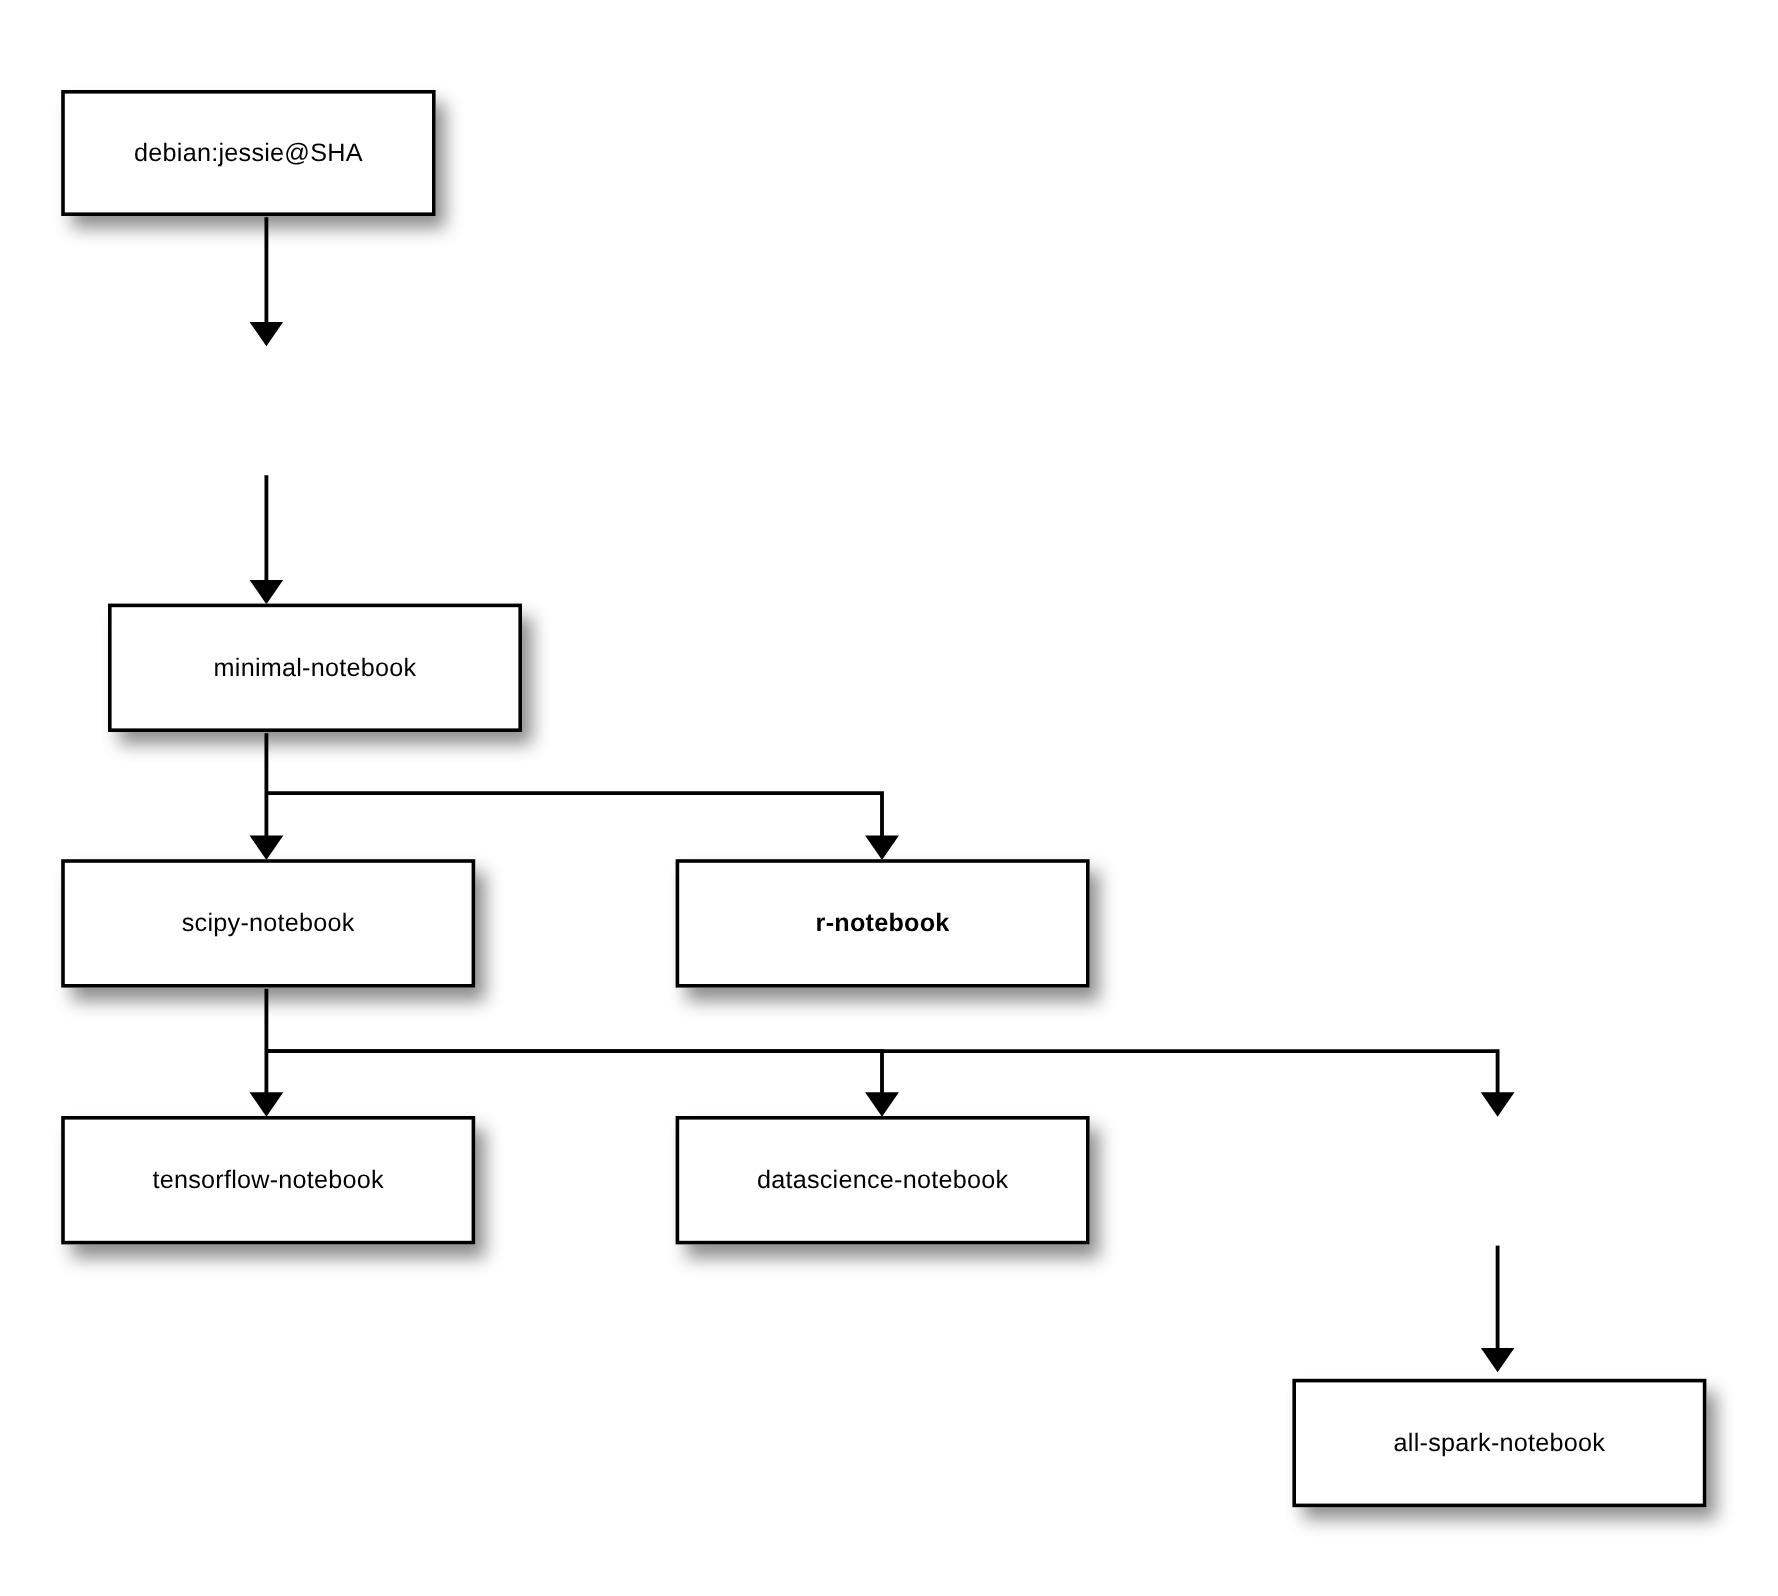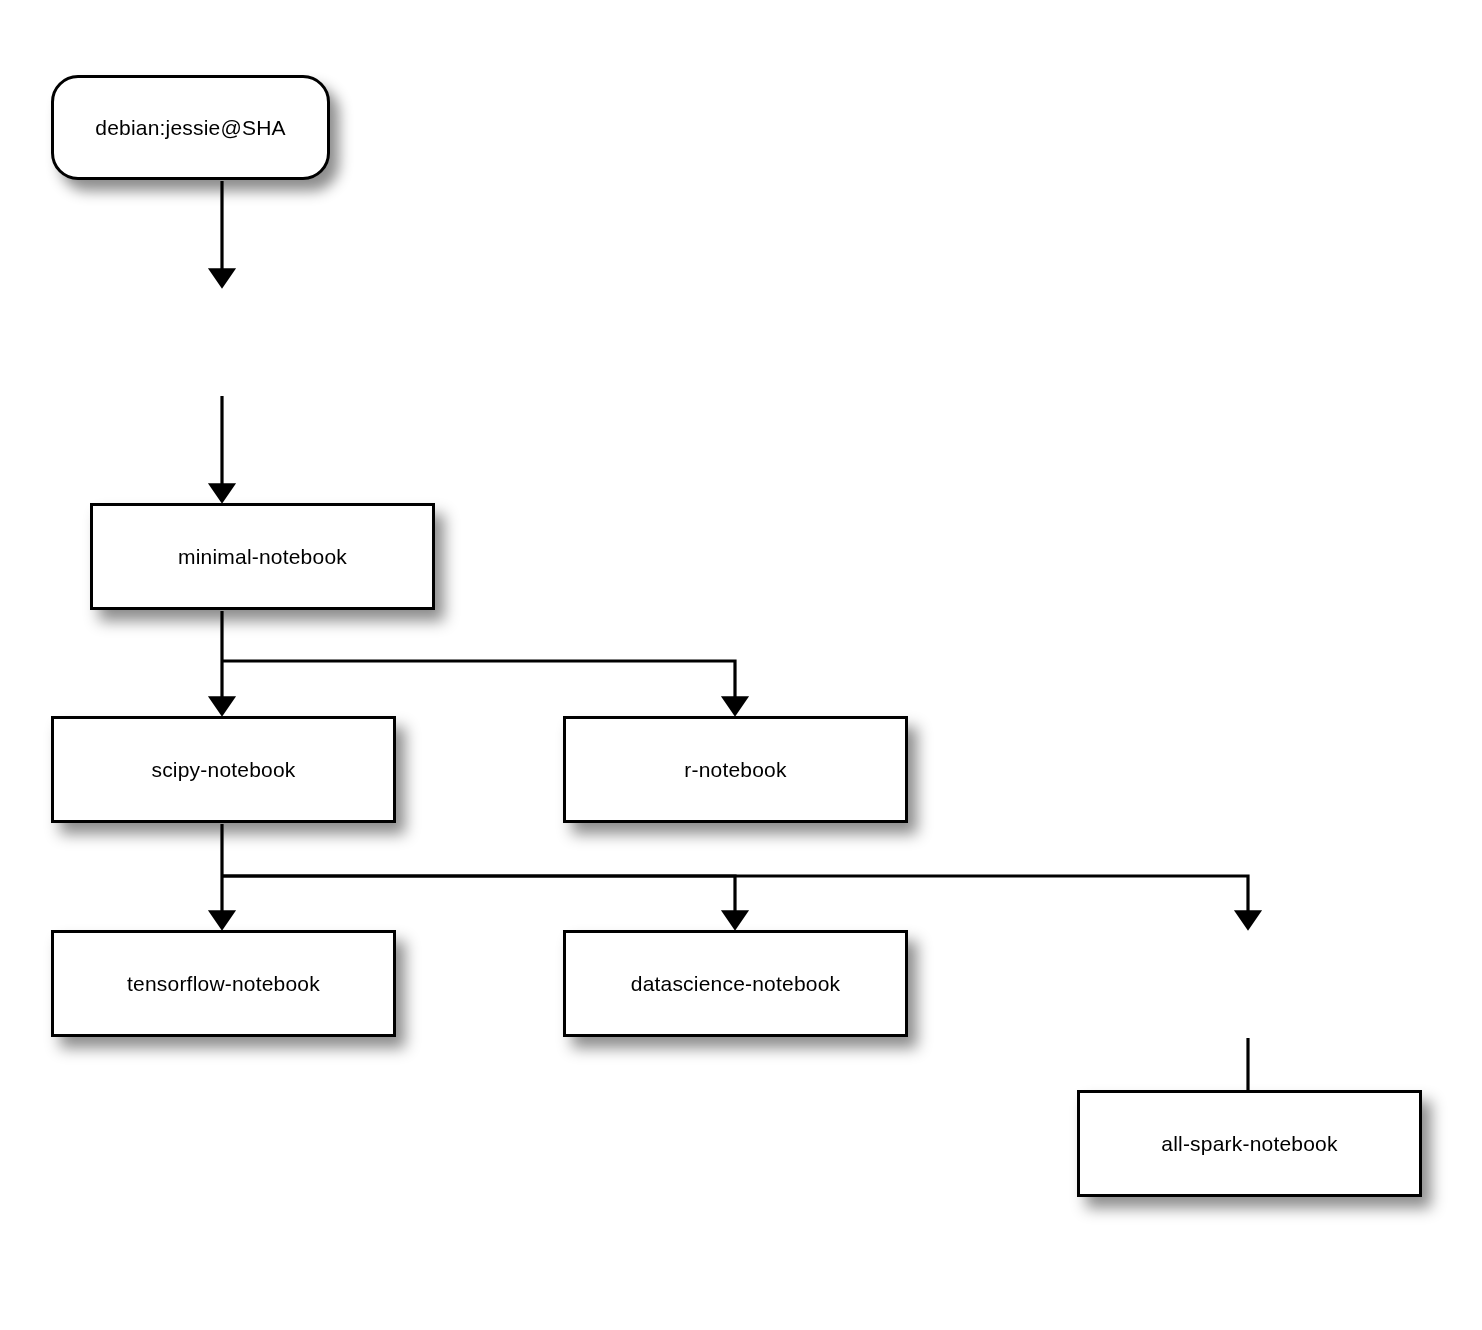--- a/index.html
+++ b/index.html
@@ -64,43 +64,43 @@
 
     <path d="M 222,824 L 222,914" stroke="#000000" stroke-width="3.2" fill="none" marker-end="url(#arrowhead)"></path>
 
     <path d="M 222,876 L 735,876 L 735,914" stroke="#000000" stroke-width="3.2" fill="none" marker-end="url(#arrowhead)"></path>
 
     <path d="M 222,876 L 1248,876 L 1248,914" stroke="#000000" stroke-width="3.2" fill="none" marker-end="url(#arrowhead)"></path>
 
     <path d="M 1248,1038 L 1248,1127" stroke="#000000" stroke-width="3.2" fill="none" marker-end="url(#arrowhead)"></path>
   </svg>
 
-  <div class="node-box" style="left:51px; top:75px; width:279px; height:105px;border-radius:27px;">
+  <div class="node-box" style="left:51px; top:75px; width:312px; height:105px;">
     <span class="node-label">debian:jessie@SHA</span>
   </div>
 
 
   <div class="node-box" style="left:51px; top:503px; width:345px; height:107px;margin-left:39px;">
     <span class="node-label">minimal-notebook</span>
   </div>
 
   <div class="node-box" style="left:51px; top:716px; width:345px; height:107px;">
     <span class="node-label">scipy-notebook</span>
   </div>
 
-  <div class="node-box" style="left:563px; top:716px; width:345px; height:107px;">
+  <div class="node-box" style="left:563px; top:716px; width:345px; height:107px;font-weight:bold;">
     <span class="node-label">r-notebook</span>
   </div>
 
   <div class="node-box" style="left:563px; top:930px; width:345px; height:107px;">
     <span class="node-label">datascience-notebook</span>
   </div>
 
   <div class="node-box" style="left:51px; top:930px; width:345px; height:107px;">
     <span class="node-label">tensorflow-notebook</span>
   </div>
 
 
-  <div class="node-box" style="left:1077px; top:1090px; width:345px; height:107px;">
+  <div class="node-box" style="left:1077px; top:1149px; width:345px; height:107px;">
     <span class="node-label">all-spark-notebook</span>
   </div>
 
 </div>
 
 </body></html>

